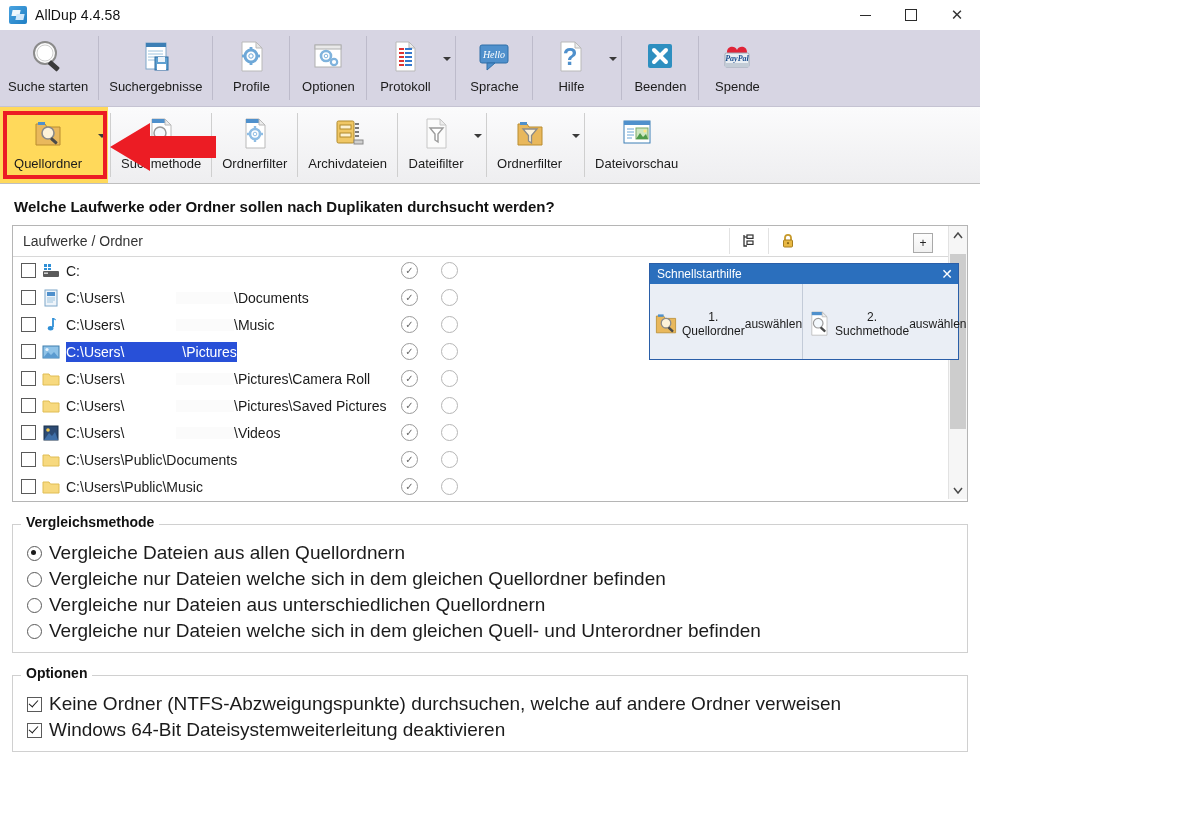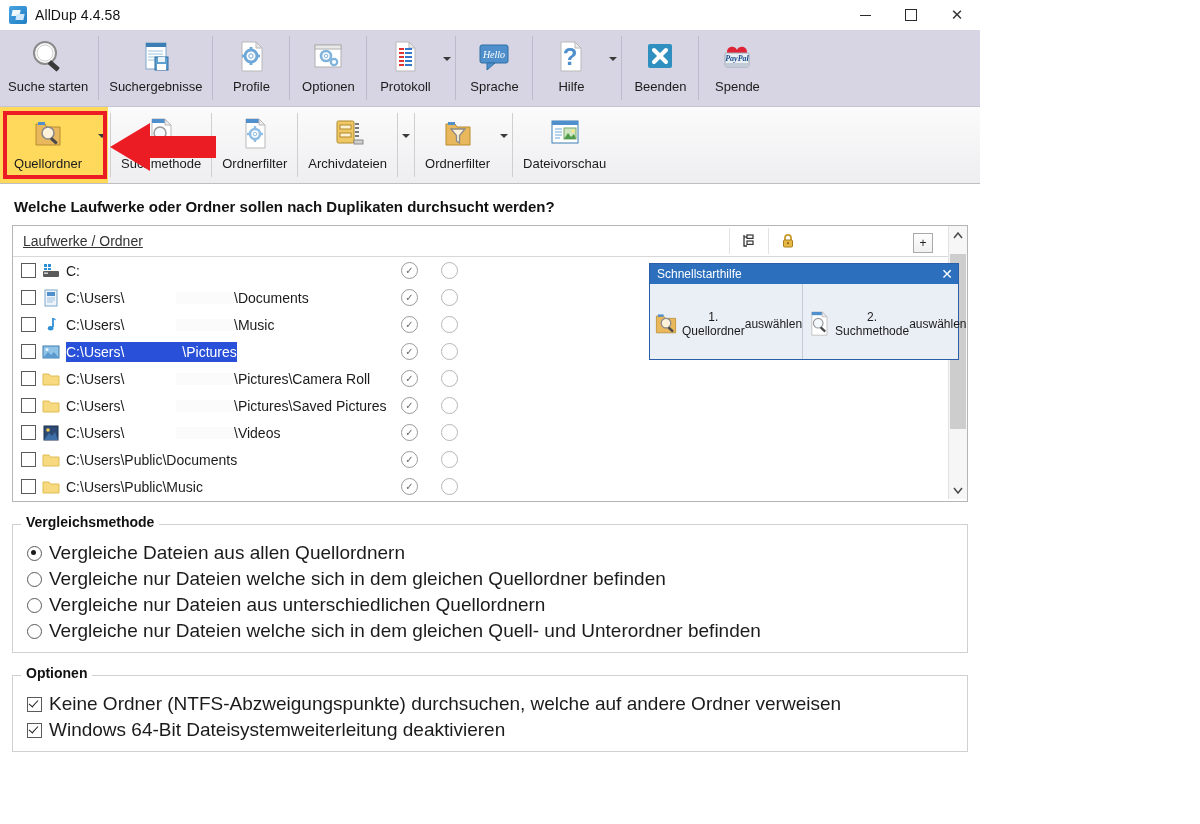--- a/index.html
+++ b/index.html
@@ -51,21 +51,21 @@
 
   
   .ic{display:block;}
 
   
   .content{padding:0 12px;margin-top:7px;}
   .question{font-size:15px;font-weight:bold;color:#111;margin:14px 0 10px 2px;}
 
   .listbox{position:relative;border:1px solid #b5b5b5;background:#fff;height:275px;overflow:hidden;}
   .listhead{height:30px;border-bottom:1px solid #d8d8d8;display:flex;align-items:center;position:relative;}
-  .listhead .h-main{padding-left:10px;font-size:14px;color:#333;flex:1;text-decoration:underline;}
+  .listhead .h-main{padding-left:10px;font-size:14px;color:#333;flex:1;}
   .listhead .h-col{width:38px;display:flex;align-items:center;justify-content:center;
       border-left:1px solid #e2e2e2;height:26px;}
   .rows{position:relative;}
   .row{height:27px;display:flex;align-items:center;position:relative;font-size:14px;color:#1b1b1b;}
   .cb{width:13px;height:13px;border:1px solid #5a5a5a;background:#fff;margin-left:8px;margin-right:6px;flex:none;}
   .ricon{width:18px;height:18px;margin-right:6px;flex:none;display:flex;align-items:center;justify-content:center;}
   .rpath{width:110px;white-space:nowrap;}
   .rblur{width:58px;height:12px;background:#fbfbfb;flex:none;}
   .rsuffix{white-space:nowrap;}
   .rsel .seltext{background:#2850d8;color:#fff;padding:2px 0;text-align:right;}
@@ -342,20 +342,30 @@
             <line x1="27" y1="18" x2="31" y2="18"></line>
               <line x1="27" y1="22" x2="31" y2="22"></line>
           </g>
           <rect x="26" y="26" width="9" height="4" fill="#cfcfcf" stroke="#8a8a8a"></rect>
         </svg>
       </div>
       <div class="lbl">Archivdateien</div>
     </div>
     <div class="sep2"></div>
 
+    <div class="tbtn">
+      <div class="ico">
+        <svg class="ic" width="40" height="40" viewBox="0 0 40 40">
+          <path d="M11 5 h13 l6 6 v23 h-19 z" fill="#fbfbfb" stroke="#c6c6c6"></path>
+          <path d="M24 5 l6 6 h-6 z" fill="#ededed" stroke="#c6c6c6"></path>
+          <path d="M14 14 h13 l-5 6 v8 l-3 -2 v-6 z" fill="#ffffff" stroke="#9a9a9a" stroke-width="1.4"></path>
+        </svg>
+      </div>
+      <div class="lbl">Dateifilter</div>
+    </div>
     <div class="caret"></div>
     <div class="sep2"></div>
 
     <div class="tbtn">
       <div class="ico">
         <svg class="ic" width="40" height="40" viewBox="0 0 40 40">
           <path d="M8 10 h9 l2 3 h13 v18 h-24 z" fill="#e9b85c" stroke="#b98c2e"></path>
           <rect x="10" y="8" width="7" height="3" fill="#4f90cc"></rect>
           <path d="M13 15 h14 l-5.5 6.5 v7.5 l-3 -2 v-5.5 z" fill="#fdf2d9" stroke="#8a8a8a" stroke-width="1.3"></path>
         </svg>

